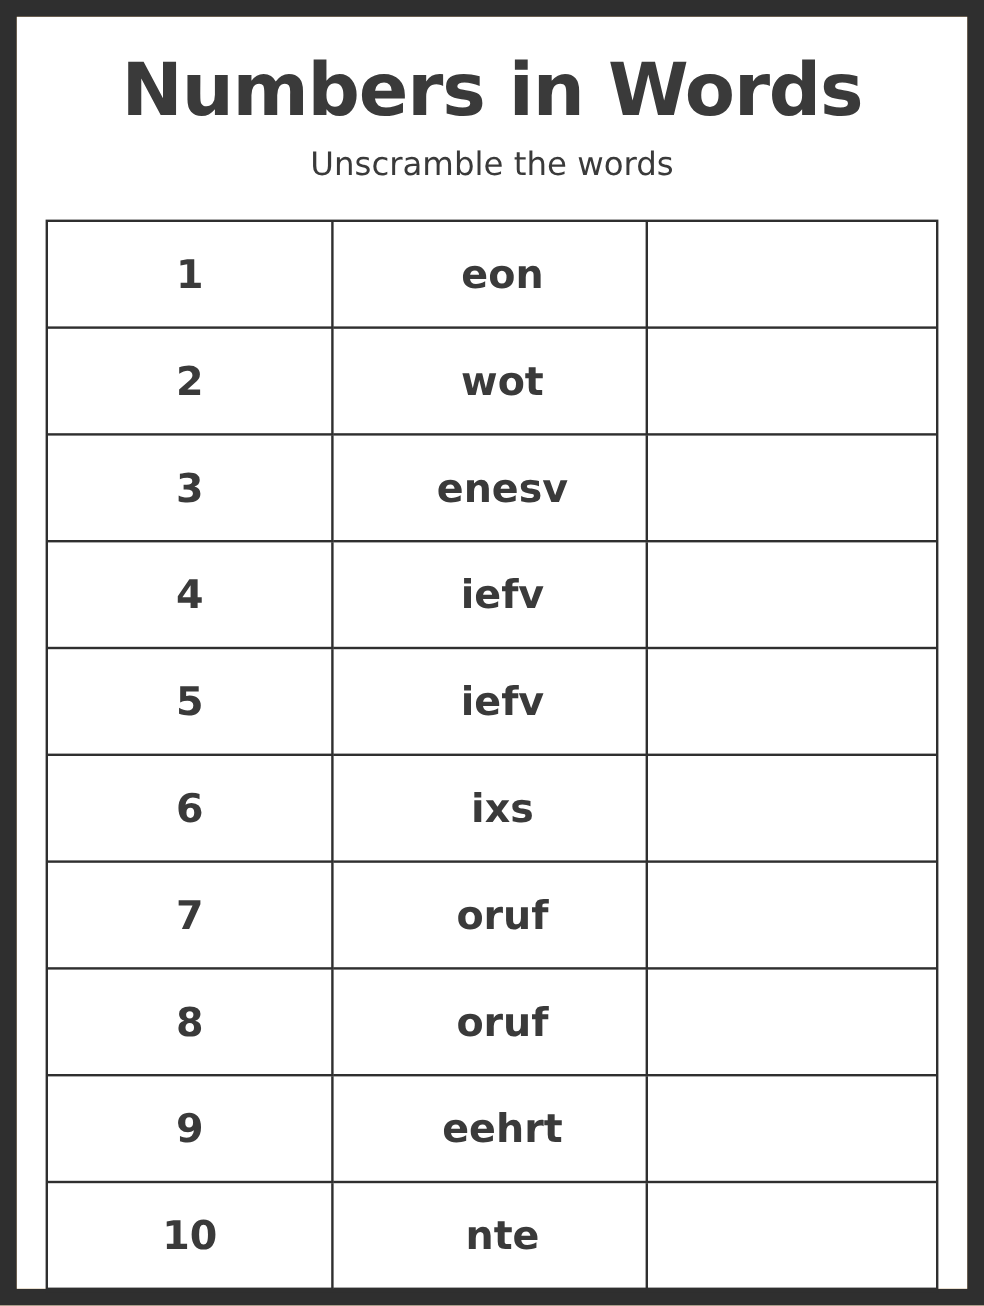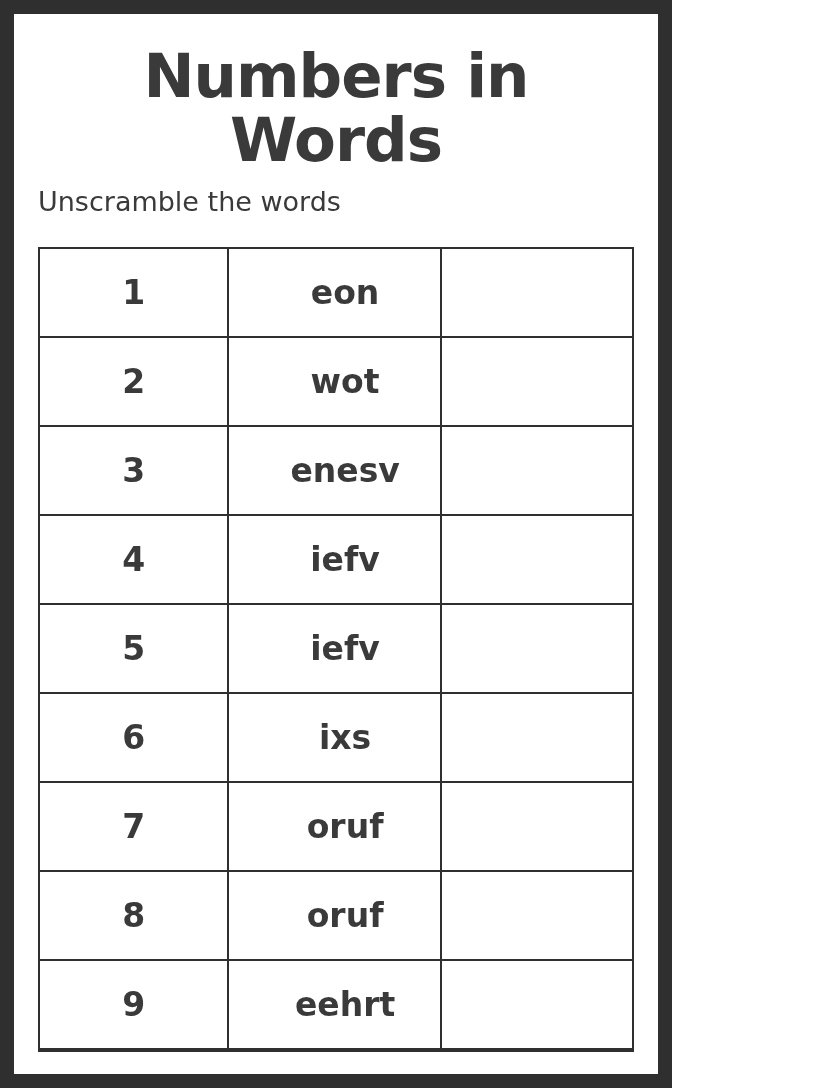--- a/index.html
+++ b/index.html
@@ -9,21 +9,21 @@
   }
   body {
     width: 820px;
     height: 1088px;
     font-family: "DejaVu Sans", sans-serif;
     color: #333333;
     overflow: hidden;
   }
   .page {
     position: relative;
-    width: 672px;
+    width: 820px;
     height: 1088px;
     box-sizing: border-box;
     background: #a16207;
     border: 14px solid #2f2f2f;
   }
   .sheet {
     position: absolute;
     left: 0;
     top: 0;
     right: 0;
@@ -35,20 +35,21 @@
   .title {
     text-align: center;
     font-size: 61px;
     font-weight: 700;
     letter-spacing: -1px;
     color: #3a3a3a;
     line-height: 1.05;
     margin: 8px 0 0 0;
   }
   .subtitle {
+    text-align: center;
     font-size: 27px;
     font-weight: 400;
     color: #3a3a3a;
     margin: 14px 0 0 0;
   }
   .table-wrap {
     margin-top: 30px;
     border: 2px solid #2f2f2f;
     box-sizing: border-box;
   }
@@ -134,19 +135,24 @@
             <td class="col-word">oruf</td>
             <td class="col-answer"></td>
           </tr>
 
           <tr>
             <td class="col-num">9</td>
             <td class="col-word">eehrt</td>
             <td class="col-answer"></td>
           </tr>
 
+          <tr>
+            <td class="col-num">10</td>
+            <td class="col-word">nte</td>
+            <td class="col-answer"></td>
+          </tr>
 
         </tbody>
       </table>
     </div>
 
   </div>
 </div>
 
 </body></html>

